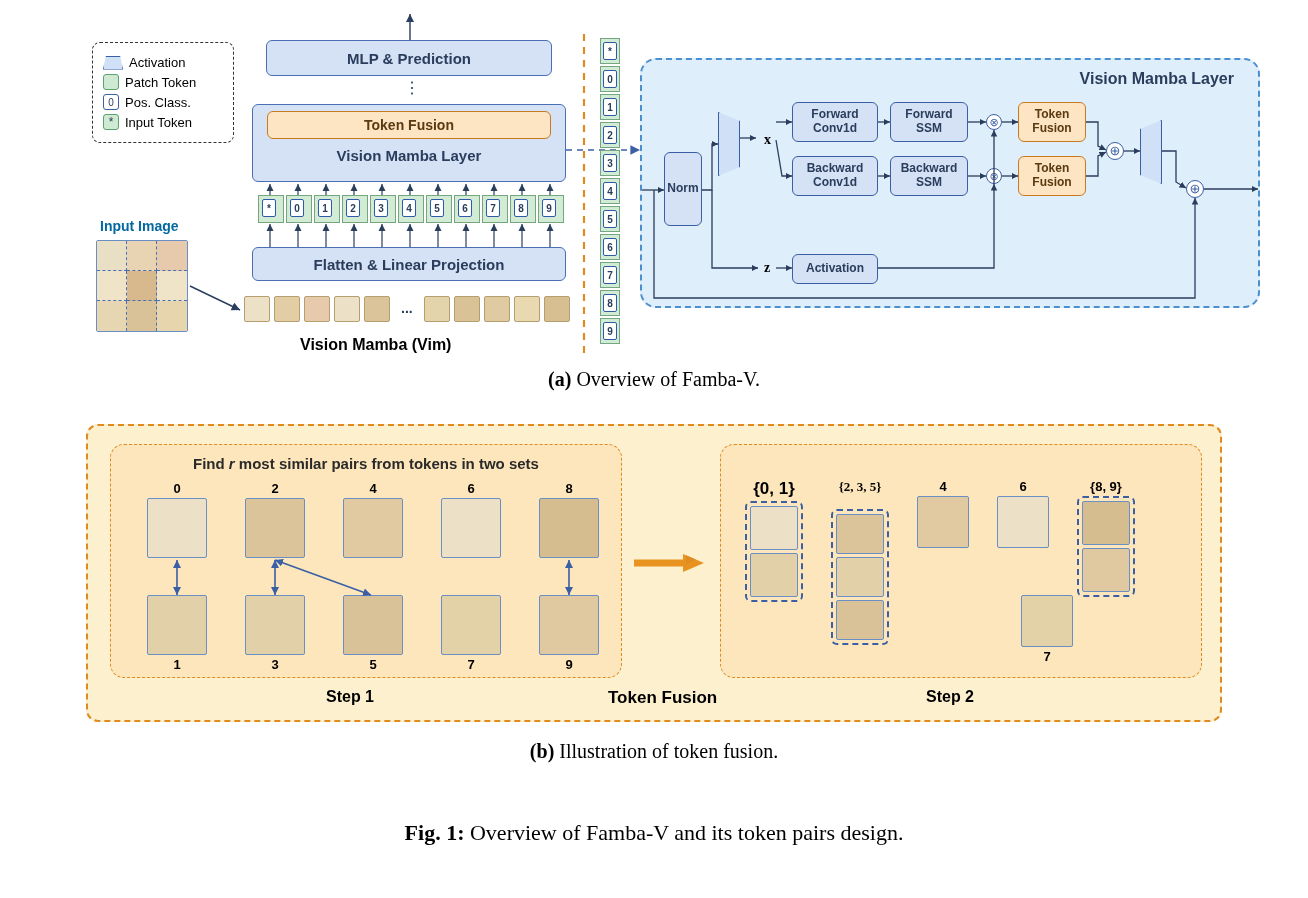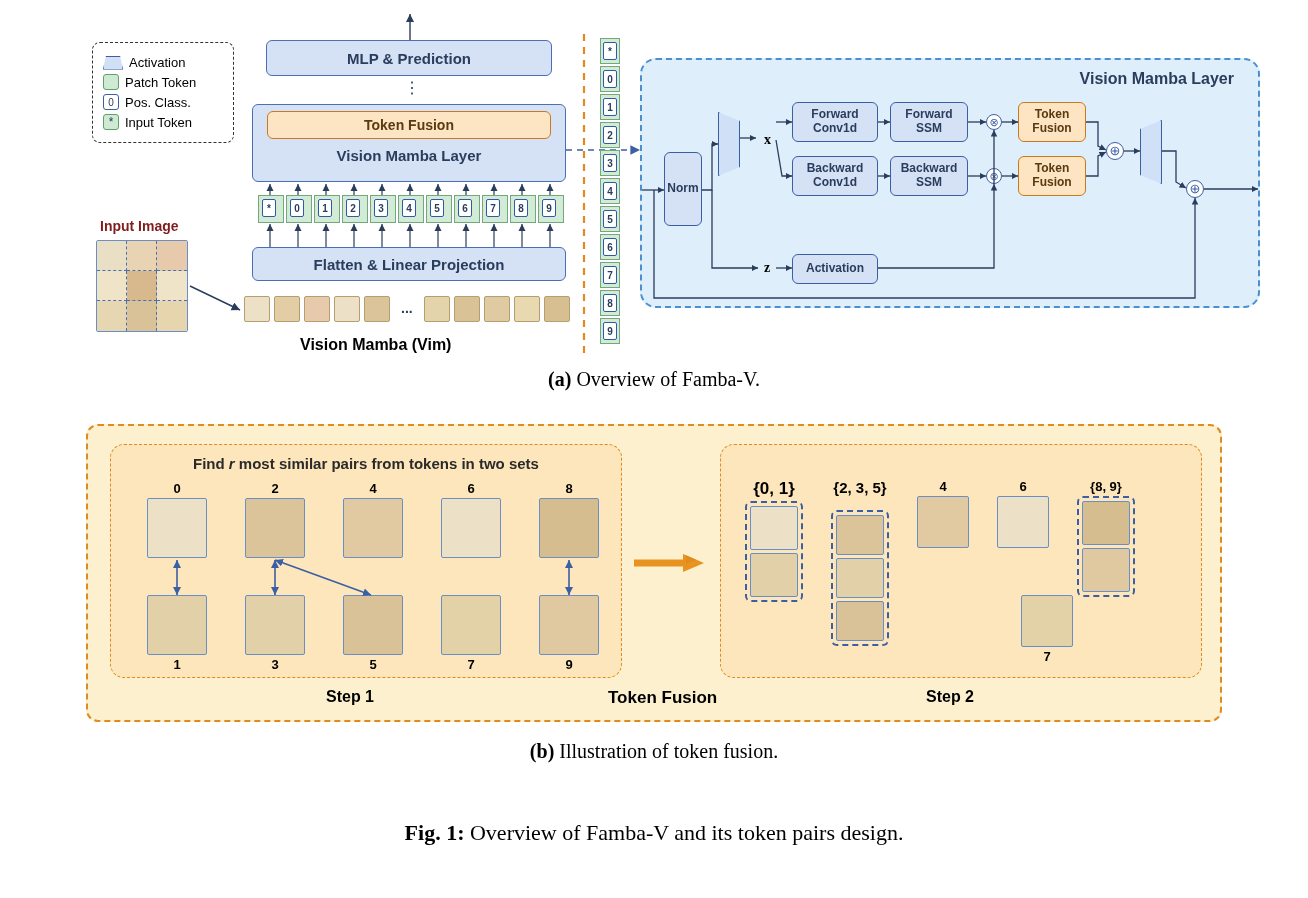--- a/index.html
+++ b/index.html
@@ -223,21 +223,21 @@
   <div class="legend-row">
     <span class="posemb-icon">0</span>
     <span>Pos. Class.</span>
   </div>
   <div class="legend-row">
     <span class="classtok-icon">*</span>
     <span>Input Token</span>
   </div>
 </div>
 
-<div class="abs" style="left:100px; top:218px; font-family:Arial,sans-serif; font-weight:700; font-size:14px; color:#7f1d1d;">Input Image</div>
+<div class="abs" style="left:100px; top:218px; font-family:Arial,sans-serif; font-weight:700; font-size:14px; color:#0369a1;">Input Image</div>
 <div class="abs grid3" style="left:96px; top:240px;">
   <div class="chip"></div>
     <div class="chip" style="background:#e8d3b2;"></div>
     <div class="chip" style="background:#e7caab;"></div>
   <div class="chip" style="background:#efe4c8;"></div>
     <div class="chip" style="background:#d7b98d;"></div>
     <div class="chip" style="background:#efe4c8;"></div>
   <div class="chip" style="background:#e6d6b1;"></div>
     <div class="chip" style="background:#d9c298;"></div>
     <div class="chip" style="background:#e7d6ad;"></div>
@@ -522,21 +522,21 @@
 
       <div style="text-align:center;">
         <div style="font-family:Arial,sans-serif;font-weight:700;font-size:17px;margin-bottom:2px;">{0, 1}</div>
         <div class="dashed-group">
           <div class="square-b" style="width:48px;height:44px;"></div>
           <div class="square-b" style="width:48px;height:44px;background:#e2d0a8;"></div>
         </div>
       </div>
 
       <div style="text-align:center;">
-        <div style="font-family:Liberation Sans, sans-serif;font-weight:700;font-size:15px;margin-bottom:14px;">{2, 3, 5}</div>
+        <div style="font-family:Liberation Serif, serif;font-weight:700;font-size:13px;margin-bottom:14px;">{2, 3, 5}</div>
         <div class="dashed-group">
           <div class="square-b" style="width:48px;height:40px;background:#dcc49a;"></div>
           <div class="square-b" style="width:48px;height:40px;background:#e2d0a8;"></div>
           <div class="square-b" style="width:48px;height:40px;background:#d9c298;"></div>
         </div>
       </div>
 
       <div style="text-align:center;">
         <div style="font-family:Arial,sans-serif;font-weight:700;font-size:13px;margin-bottom:2px;">4</div>
         <div class="square-b" style="width:52px;height:52px;background:#e1caa2;"></div>

